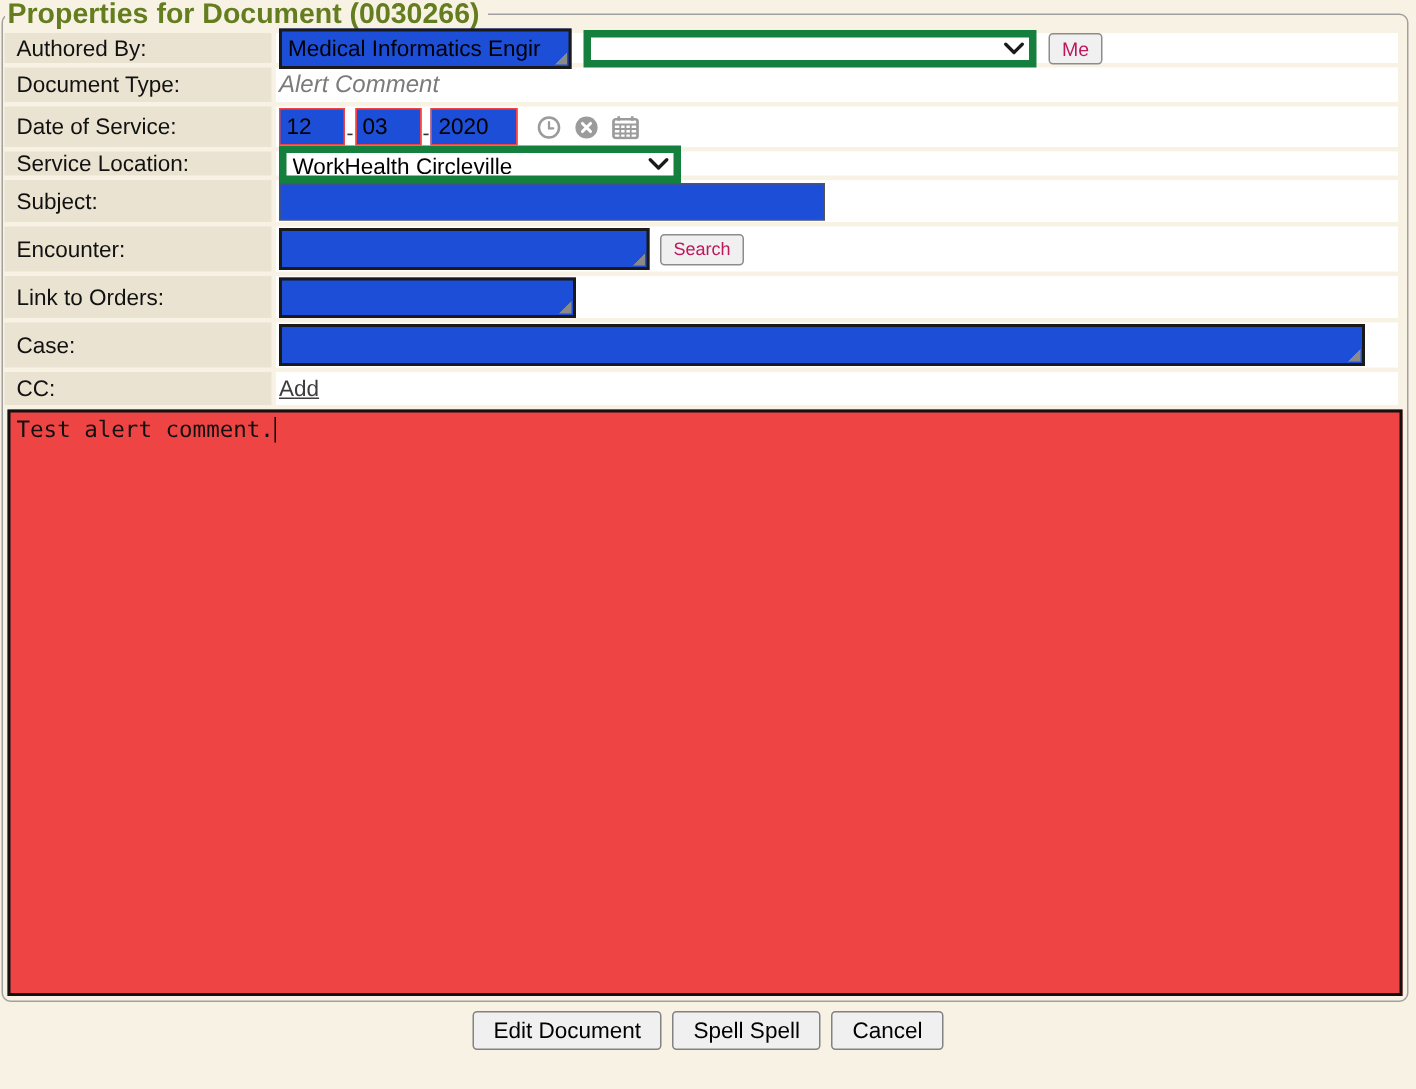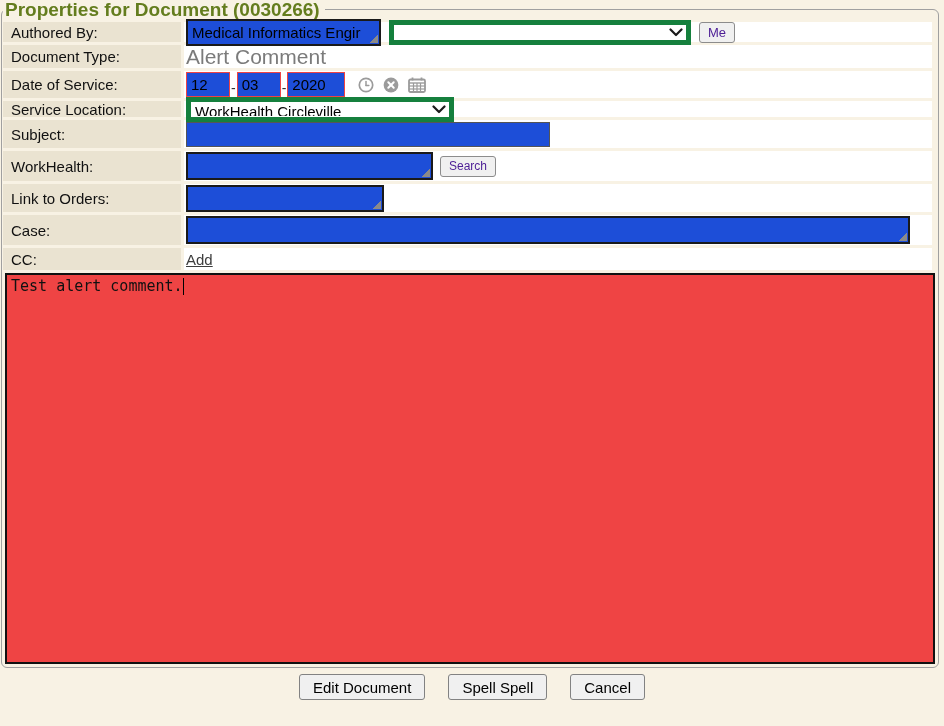--- a/index.html
+++ b/index.html
@@ -75,51 +75,51 @@
     color:#000;
   }
   .select-wrap .chev{
     position:absolute;right:8px;top:50%;margin-top:-4px;pointer-events:none;
     display:inline-block;line-height:0;
   }
   
   .mini-btn{
     font-family:"Liberation Sans",sans-serif;
     background:#f0f0f0;border:1px solid #8c8c8c;border-radius:3px;
-    color:#4c1d95;cursor:pointer;
+    color:#be185d;cursor:pointer;
   }
   .me-btn{font-size:13px;height:21px;padding:0 8px;margin-left:8px;}
   .search-btn{font-size:12px;height:21px;padding:0 8px;margin-left:7px;}
   
   .date-sep{font-size:14px;color:#333;margin:0 1px;align-self:flex-end;line-height:20px;}
   .date-in{border:1px solid #ef4444;height:25px;}
   .w-mm{width:44px}.w-dd{width:44px}.w-yy{width:58px}
   .date-icons{display:flex;align-items:center;gap:9px;margin-left:13px;}
   .date-icons .ic{display:inline-flex;line-height:0;cursor:pointer;}
   
-  .static-gray{font-size:21px;color:#7b7b7b;}
+  .static-gray{font-size:16px;color:#7b7b7b;font-style:italic;}
   .add-link{font-size:15px;color:#3d3d3d;text-decoration:underline;cursor:pointer;}
   
   .doc-body{
     box-sizing:border-box;
     margin:3px 3px 0 3px;
     height:391px;
     border:2px solid #111;
     background:#ef4444;
     font-family:"DejaVu Sans Mono","Liberation Mono",monospace;
     font-size:15px;
     padding:2px 4px;
     line-height:19px;
     cursor:text;
     overflow:hidden;
   }
   .caret{display:inline-block;width:1px;height:17px;background:#000;vertical-align:text-bottom;}
   
   .button-row{
-    display:flex;justify-content:center;gap:23px;
+    display:flex;justify-content:center;gap:7px;
     margin-top:6px;
   }
   .big-btn{
     font-family:"Liberation Sans",sans-serif;
     font-size:15px;
     background:#f0f0f0;border:1px solid #828282;border-radius:3px;
     padding:3px 13px;height:26px;box-sizing:border-box;
     color:#000;cursor:pointer;
   }
 </style>
@@ -215,21 +215,21 @@
     </div>
 
     <div class="row r5">
       <div class="label-cell">Subject:</div>
       <div class="value-cell">
         <input type="text" class="thin" style="width: 364px; height: 25px;" value="">
       </div>
     </div>
 
     <div class="row r6">
-      <div class="label-cell">WorkHealth:</div>
+      <div class="label-cell">Encounter:</div>
       <div class="value-cell">
         <span class="input-wrap grip">
           <input type="text" class="heavy" style="width: 247px; height: 28px;" value="">
         </span>
         <button class="mini-btn search-btn">Search</button>
       </div>
     </div>
 
     <div class="row r7">
       <div class="label-cell">Link to Orders:</div>

